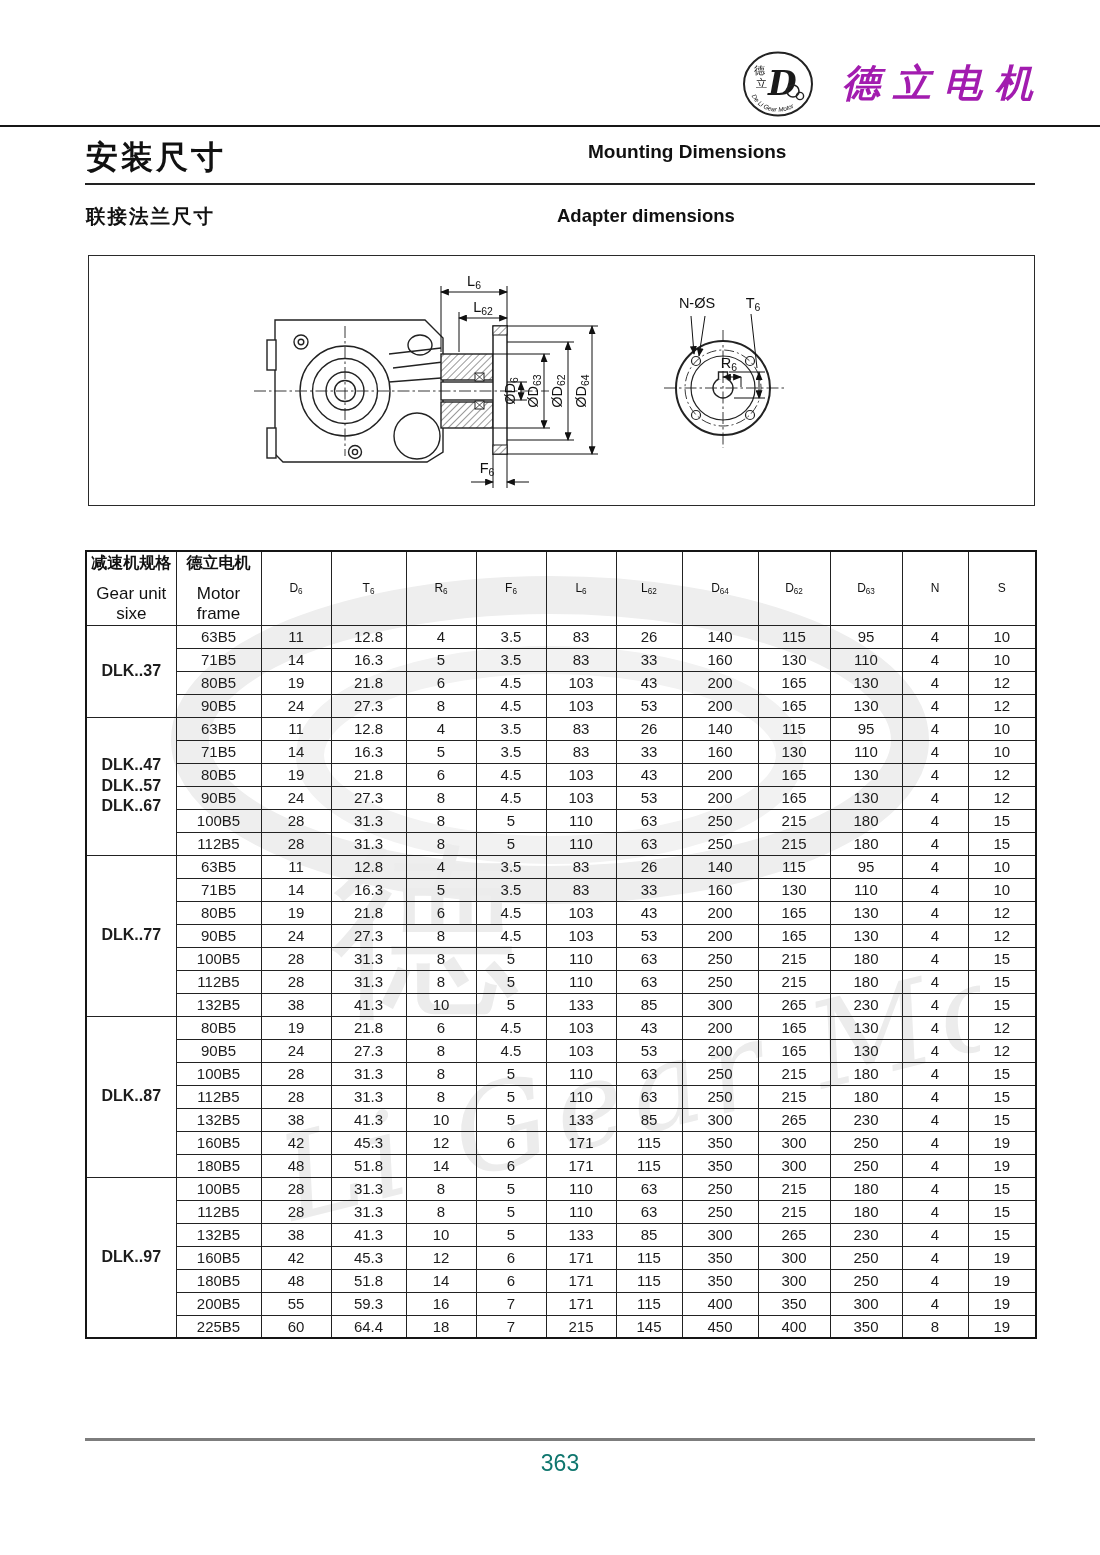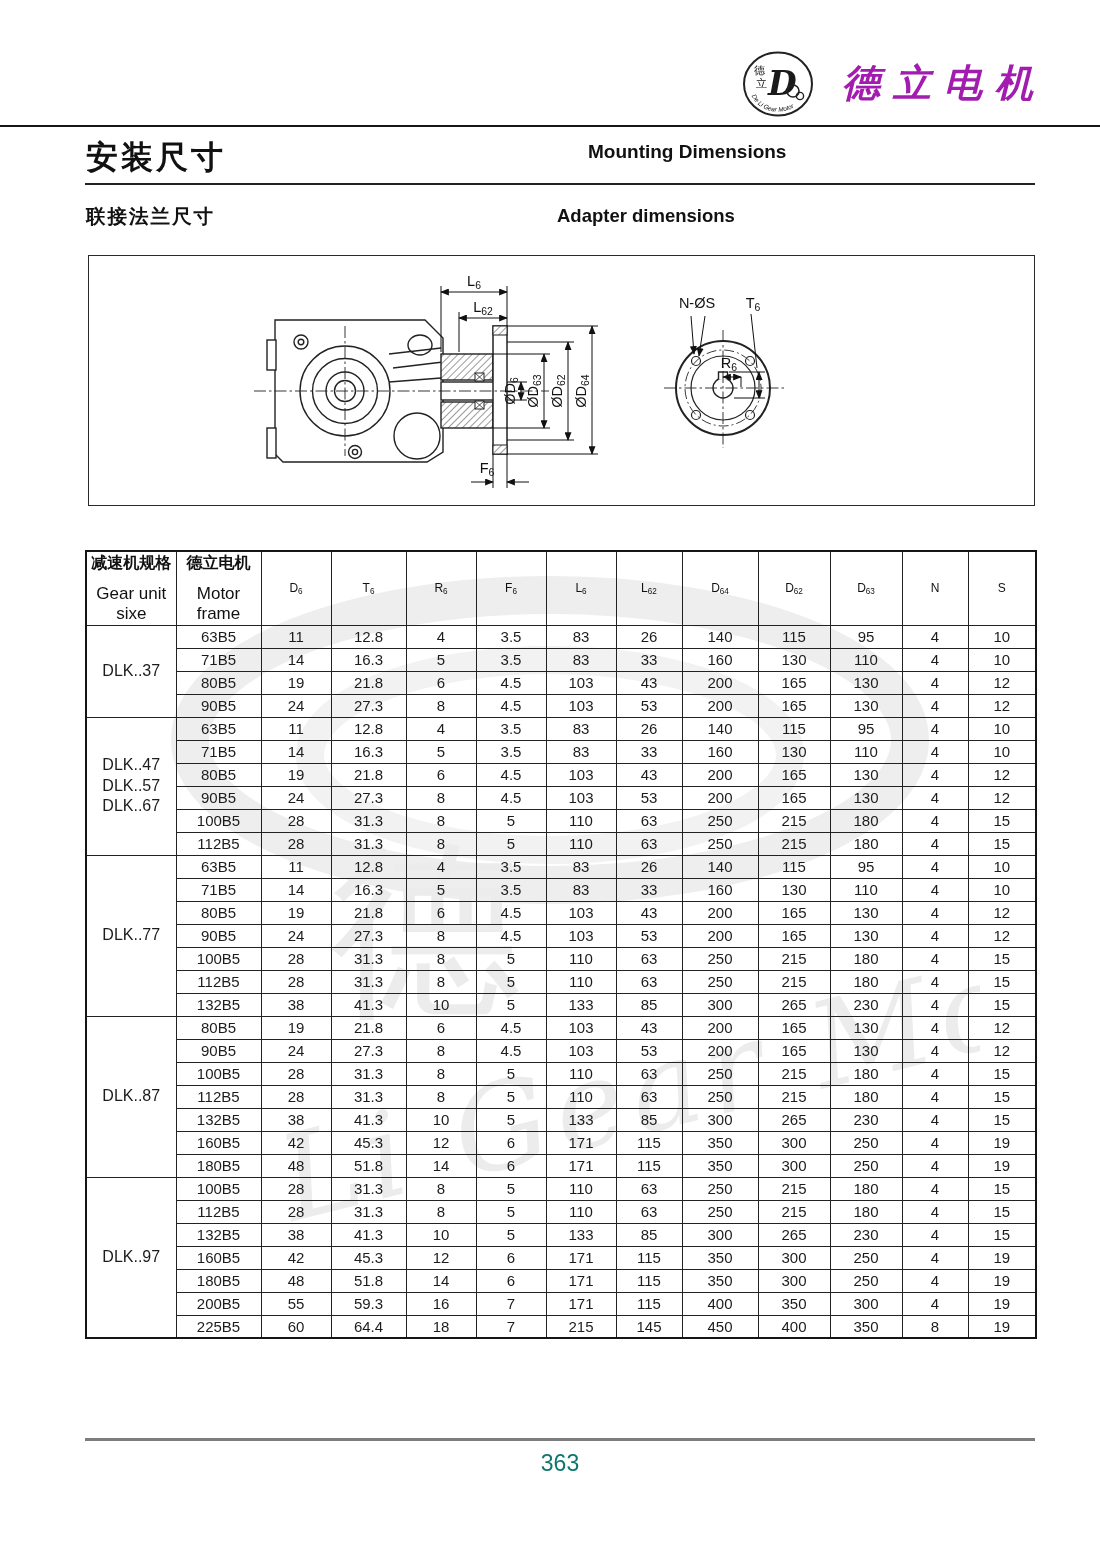--- a/index.html
+++ b/index.html
@@ -22,21 +22,21 @@
   text.dim{font-size:14.5px;fill:#111;font-family:"Liberation Sans",sans-serif;}
   
   .watermark{left:120px;top:555px;width:860px;height:780px;pointer-events:none;z-index:0;}
   
   table.dims{position:absolute;left:85px;top:550px;width:950px;z-index:1;
       border-collapse:collapse;table-layout:fixed;border:2.2px solid #151515;}
   table.dims th,table.dims td{border:1.3px solid #222;text-align:center;padding:0;background:transparent;}
   table.dims thead tr{height:74px;}
   table.dims tbody tr{height:23px;}
   table.dims tbody td{font-size:15px;color:#1c1c1c;border-top:1px solid #8f8f8f;}
-  table.dims tbody td.group-cell{font-weight:400;font-size:16px;line-height:1.3;border:1.3px solid #222;}
+  table.dims tbody td.group-cell{font-weight:700;font-size:16px;line-height:1.3;border:1.3px solid #222;}
   table.dims tbody tr.group-start td{border-top:1.4px solid #222;}
   .th2 .cn{font-size:16px;font-weight:600;}
   .th2 .en{font-size:17px;font-weight:400;margin-top:10px;}
   th.dim-th{font-size:12px;font-weight:400;}
   .sub{font-size:68%;vertical-align:-2px;}
   
   .footer-rule{left:85px;top:1438px;width:950px;height:2.5px;background:#7d7d7d;}
   .page-number{left:85px;top:1450px;width:950px;text-align:center;font-size:23px;color:#0f766e;}
 </style>
 </head>

